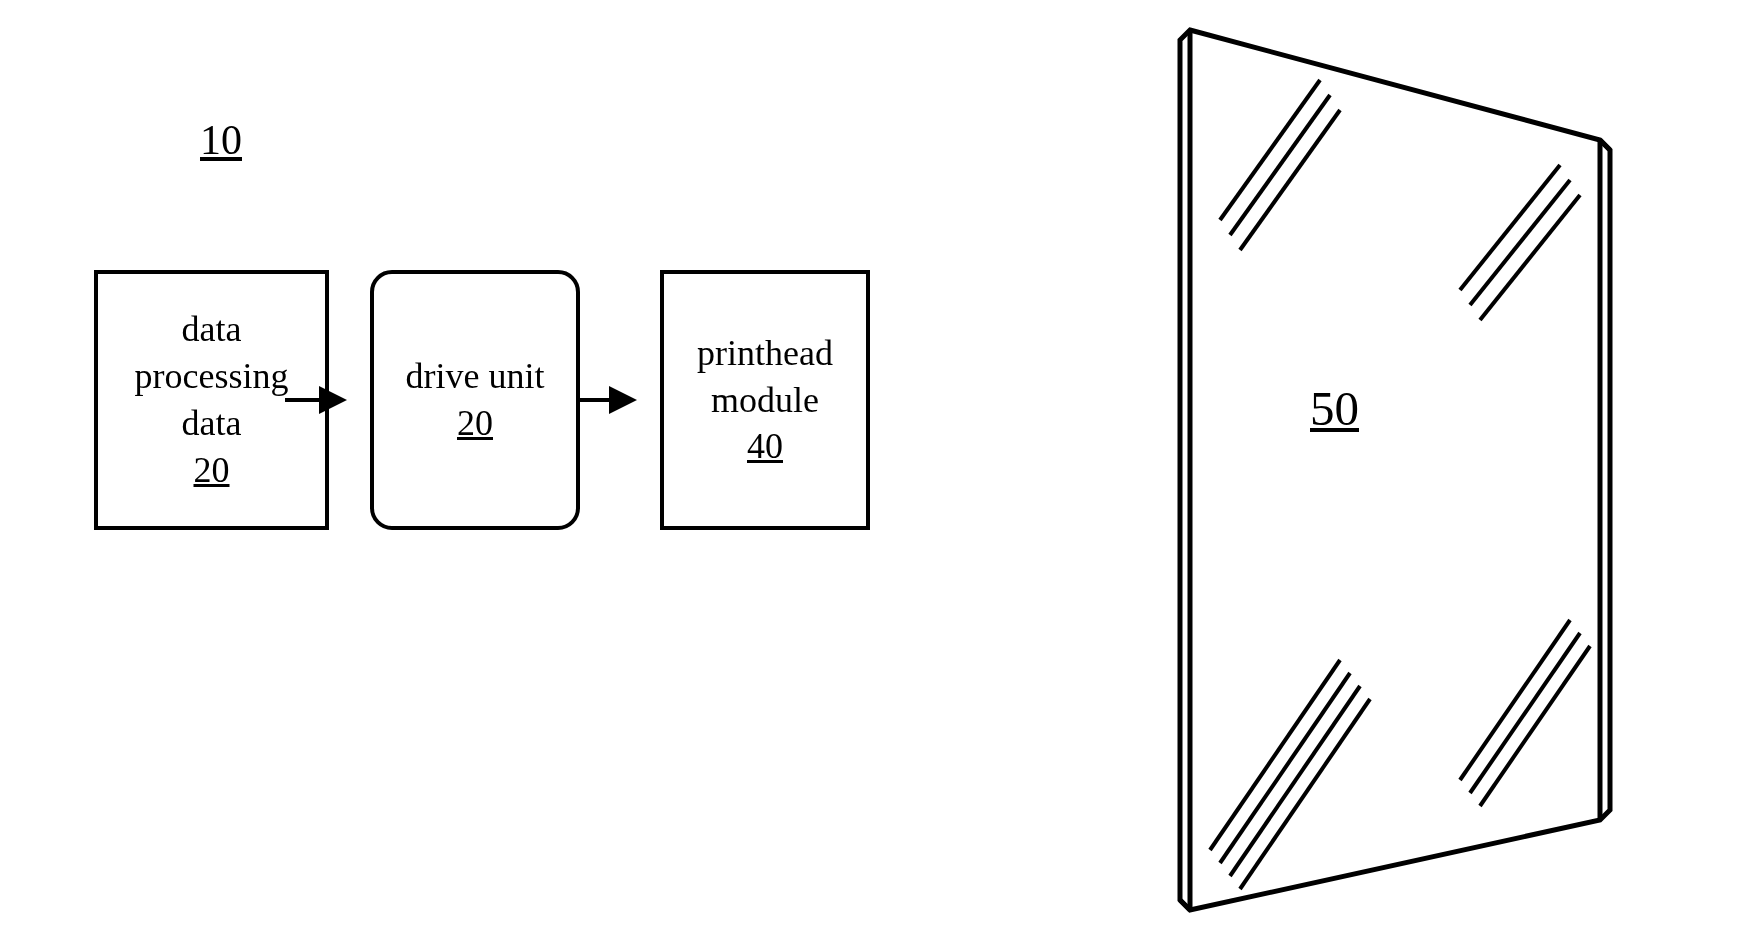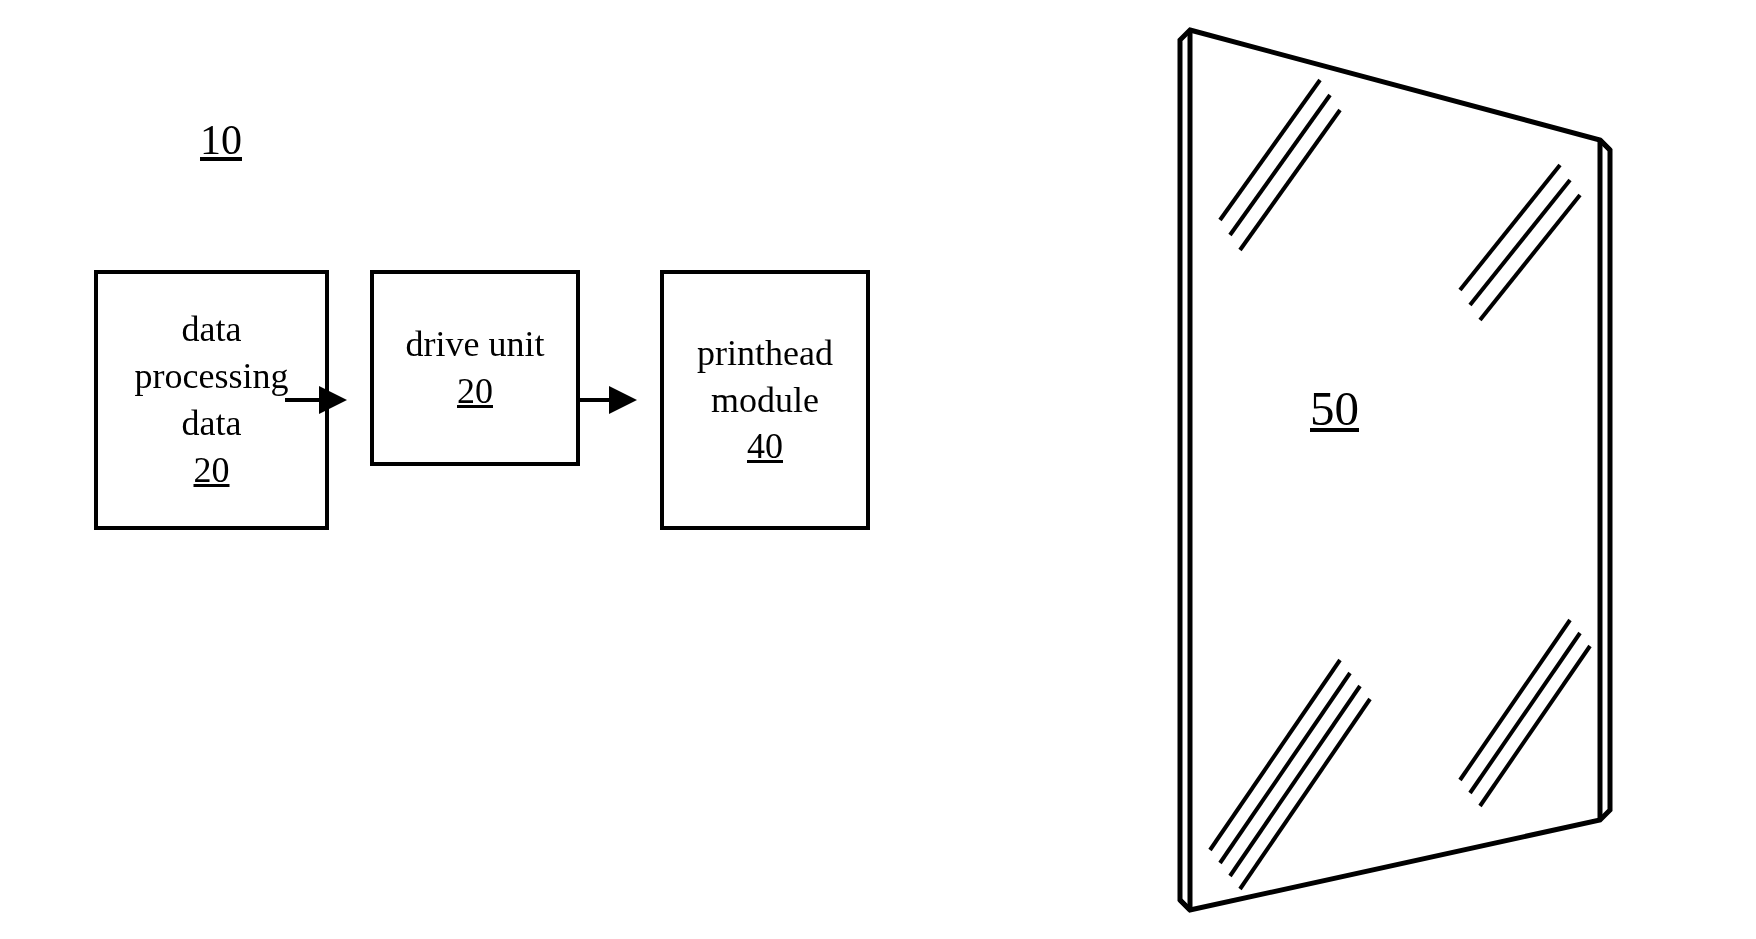--- a/index.html
+++ b/index.html
@@ -37,21 +37,22 @@
       left: 50px;
       top: 270px;
       width: 235px;
       height: 260px;
       margin-left: 44px;
     }
     .box-30 {
       left: 370px;
       top: 270px;
       width: 210px;
-      height: 196px;
+      height: 260px;
+      border-radius: 22px;
     }
     .box-40 {
       left: 660px;
       top: 270px;
       width: 210px;
       height: 260px;
     }
     .underline {
       text-decoration: underline;
     }

